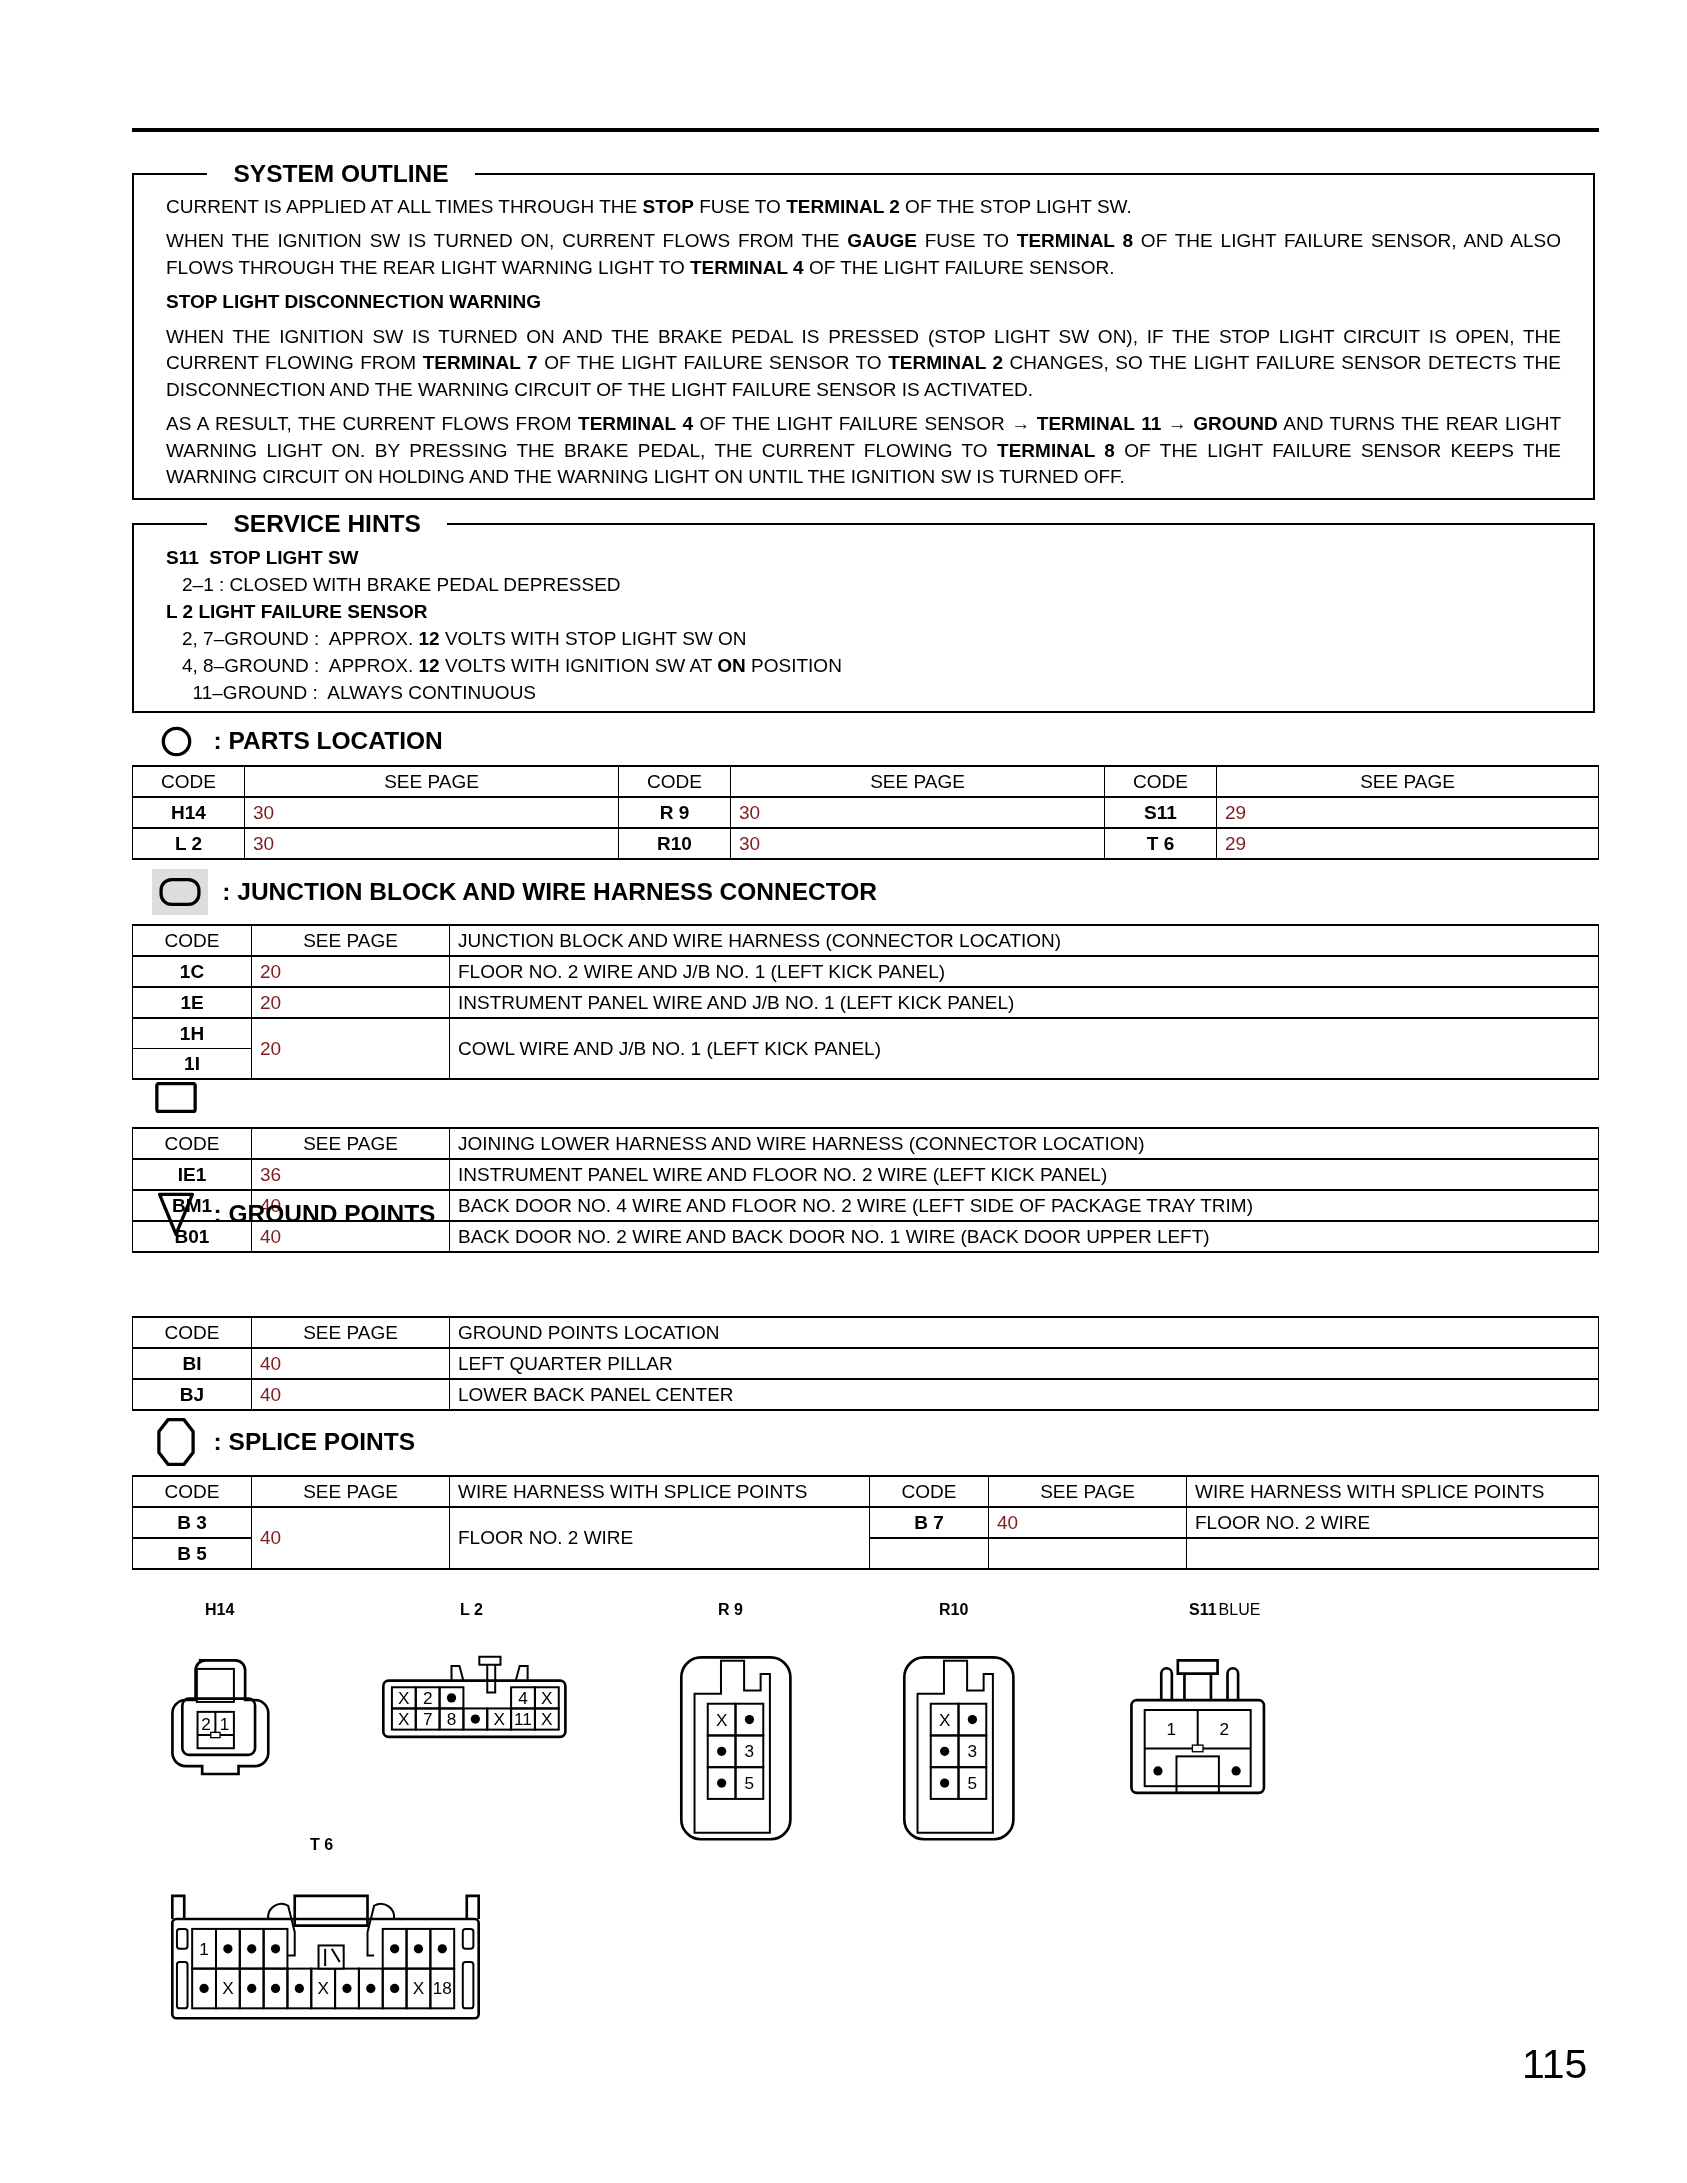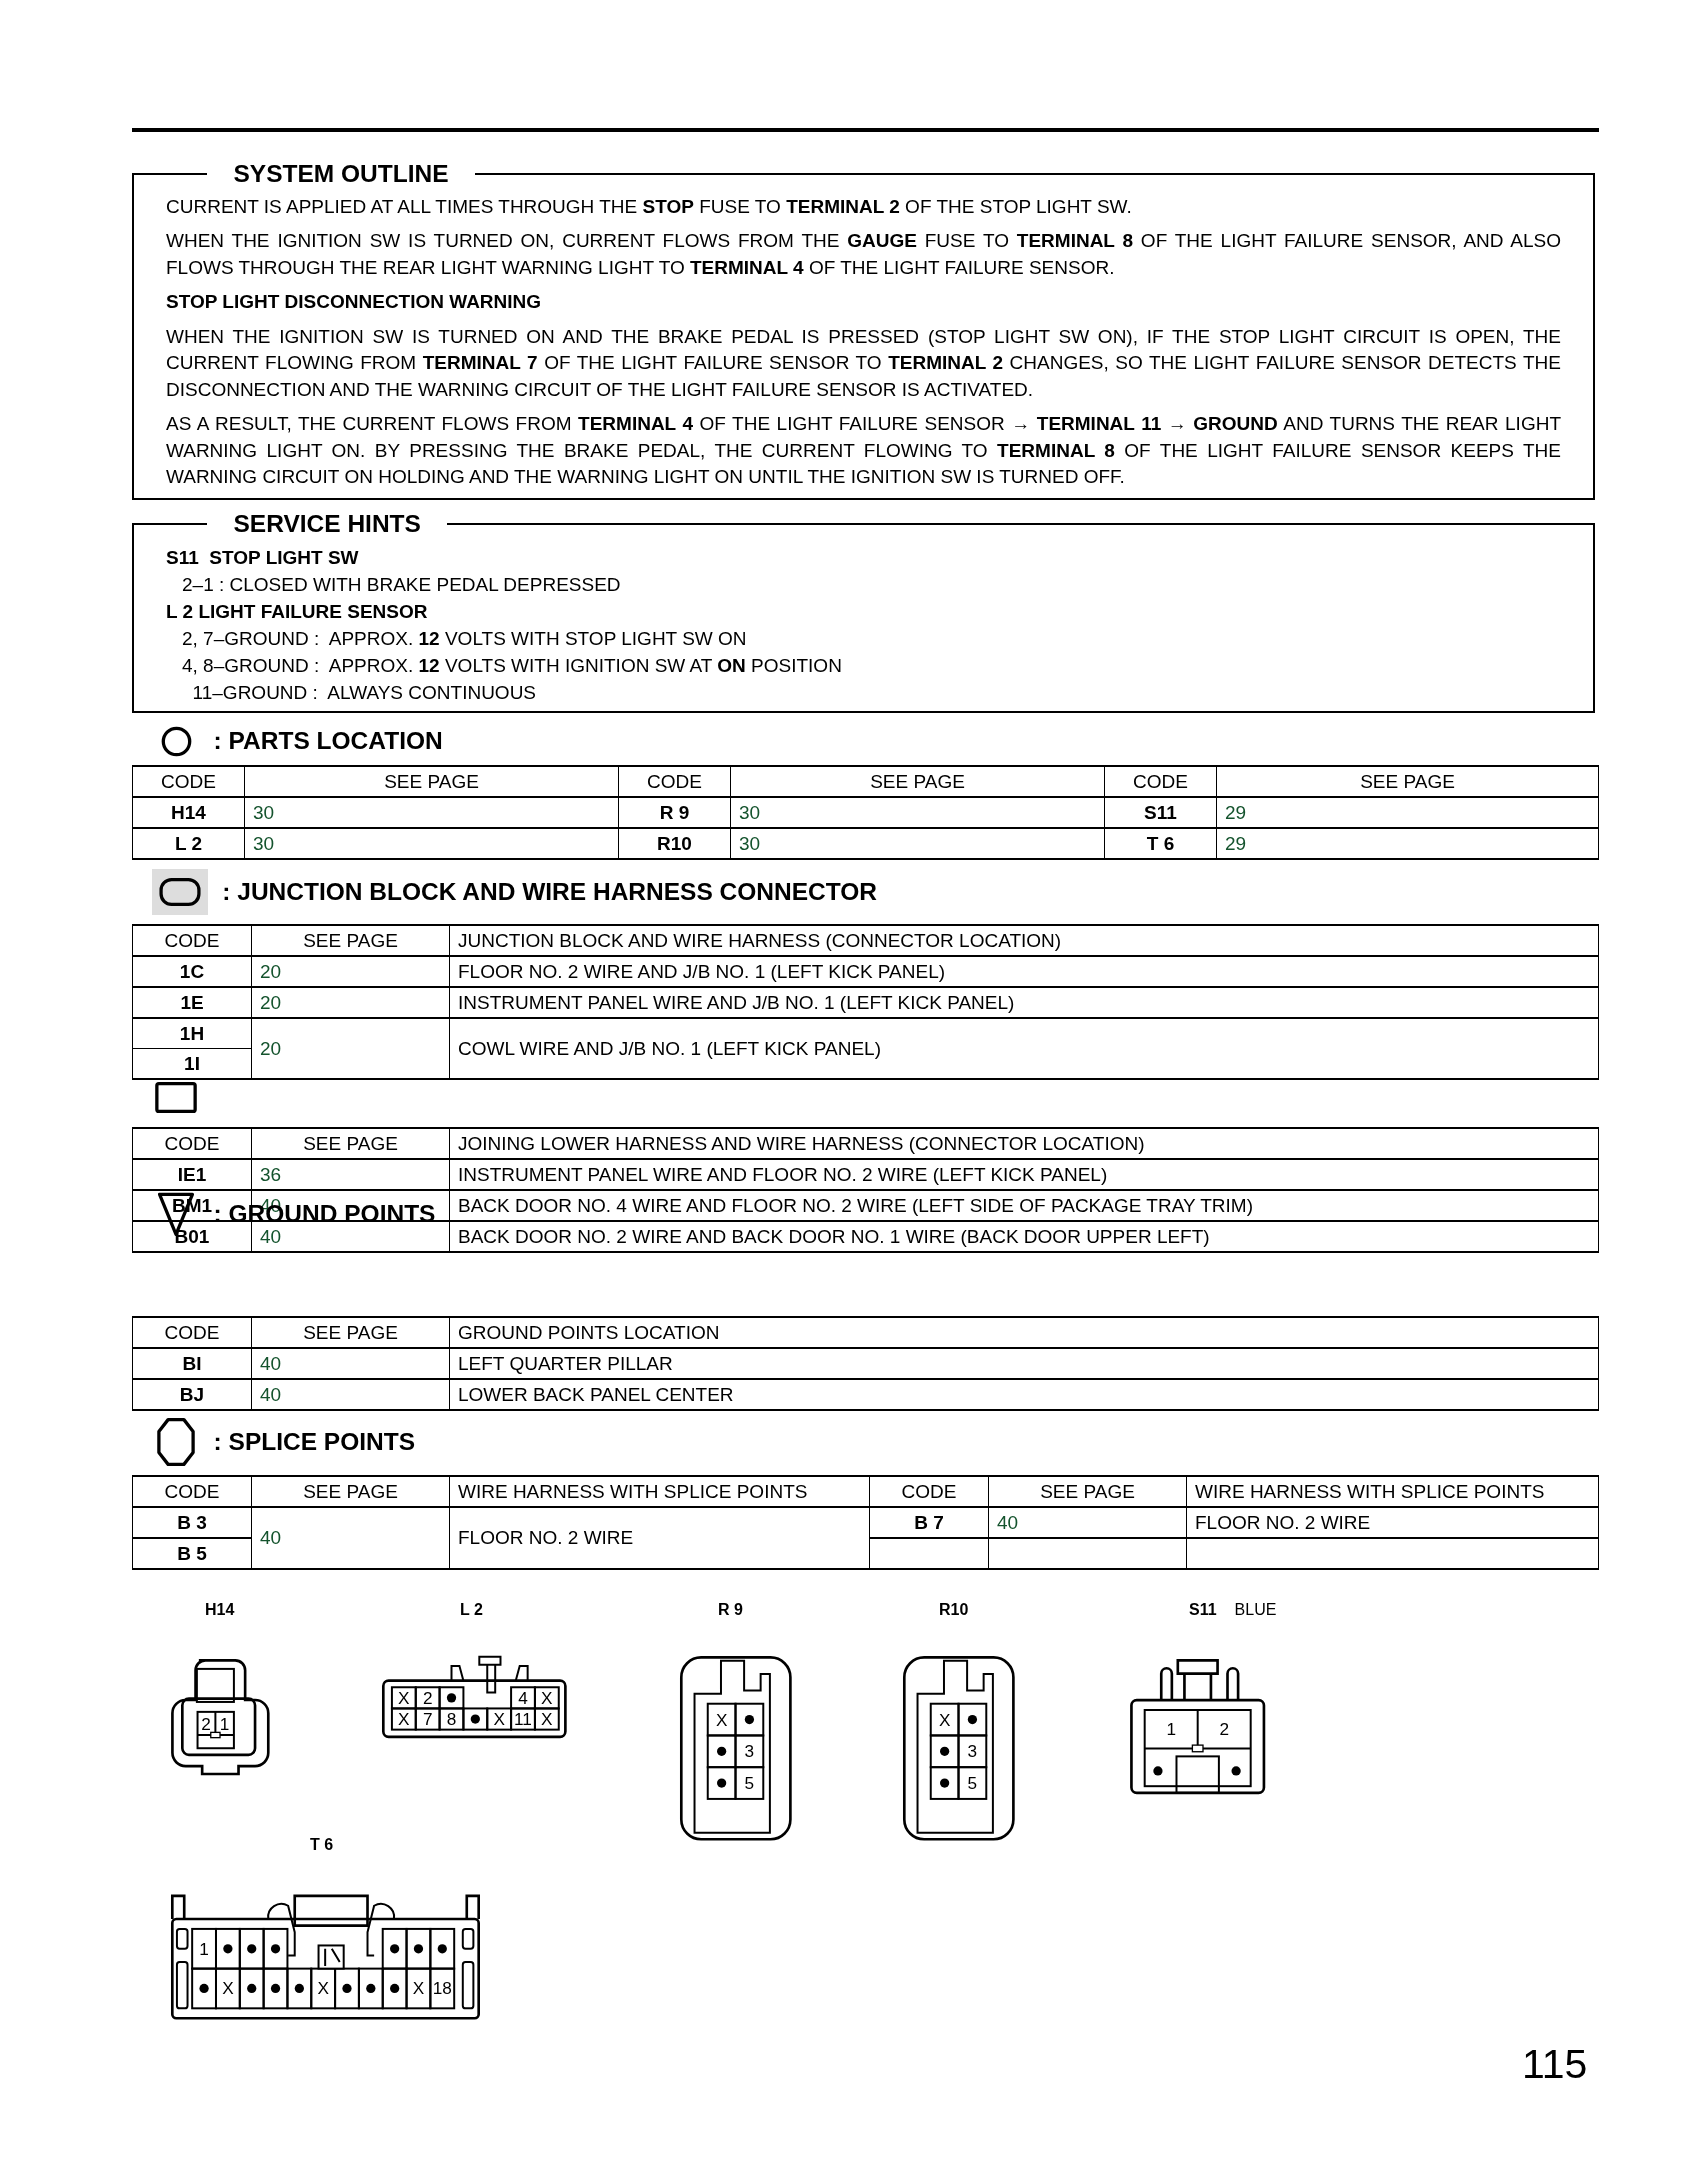--- a/index.html
+++ b/index.html
@@ -20,24 +20,24 @@
 
   .sec-head { position:absolute; left:153px; height:40px; display:flex; align-items:center; font-weight:bold; font-size:24.5px; }
   .sec-head .ico { width:46px; height:40px; display:flex; align-items:center; justify-content:center; margin-right:14.6px; }
   table.grid { position:absolute; left:132px; width:1467px; border-collapse:collapse; font-size:19px;padding-left:36px; }
   table.grid td { border:0.7px solid #000; height:29px; padding:0 8px; }
   table.grid tr { border-top:2px solid #000; }
   table.grid tr:last-child { border-bottom:2px solid #000; }
   table.grid td:first-child { border-left:0.7px solid #000; }
   .c { text-align:center; }
   .code { font-weight:bold; text-align:center; }
-  .pg { color:#14532d; }
+  .pg { color:#7f1d1d; }
 
   .conn-label { position:absolute; font-weight:bold; font-size:16px; }
-  .conn-label .sub { font-weight:normal; margin-left:18px; }
+  .conn-label .sub { font-weight:normal; margin-left:2px; }
   svg.conn { position:absolute; overflow:visible; }
   svg.conn text { font-family:"Liberation Sans", sans-serif; font-size:26px; text-anchor:middle; }
 
   .page-num { position:absolute; left:1522px; top:2041px; font-size:41px; }
 </style>
 </head>
 <body>
 
 <div class="topbar"></div>
 

